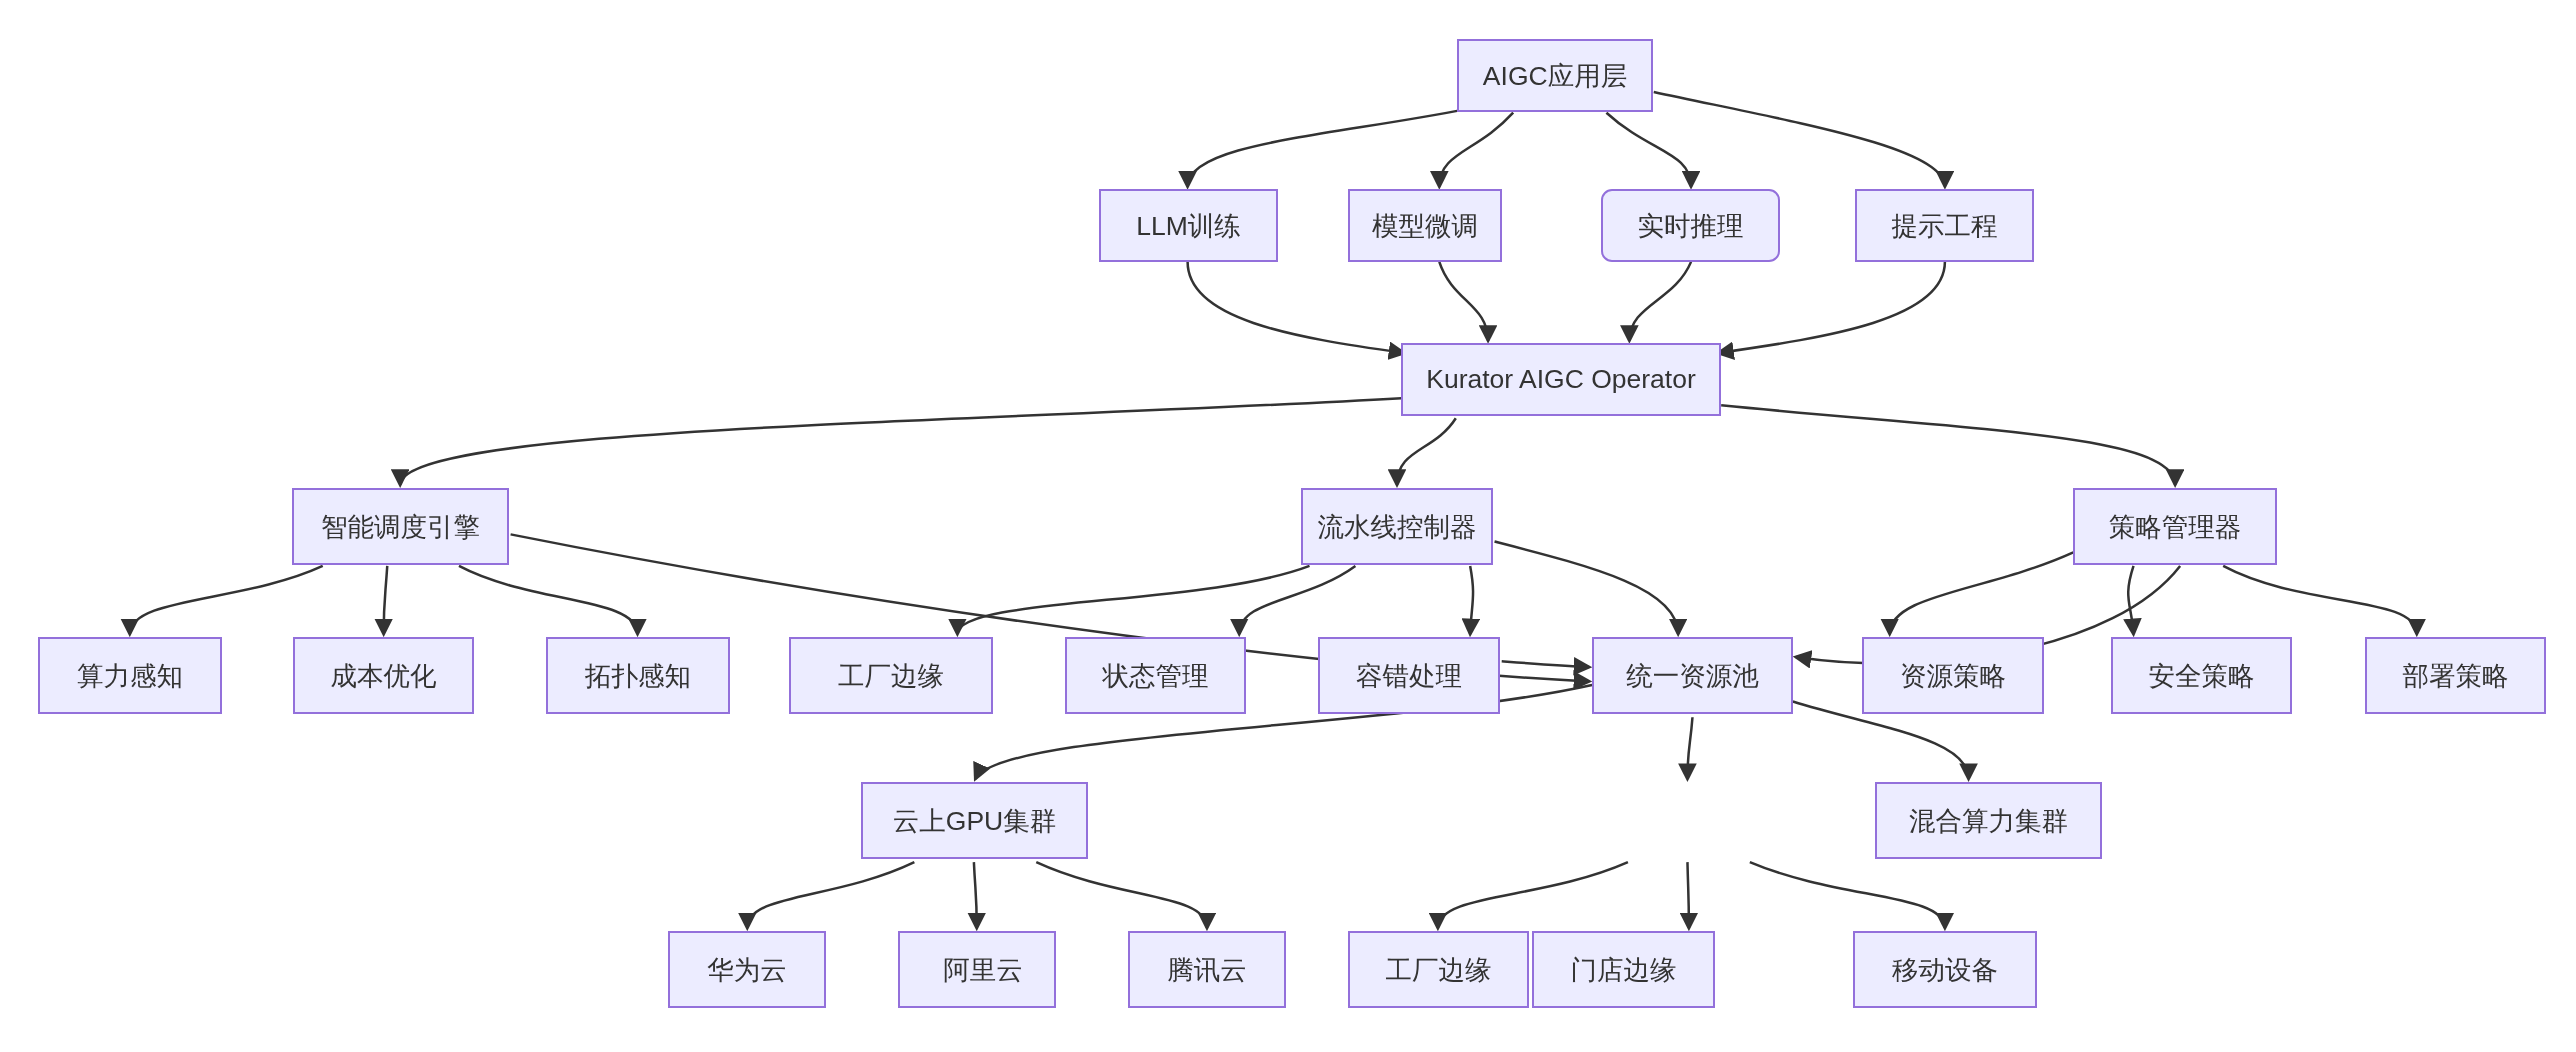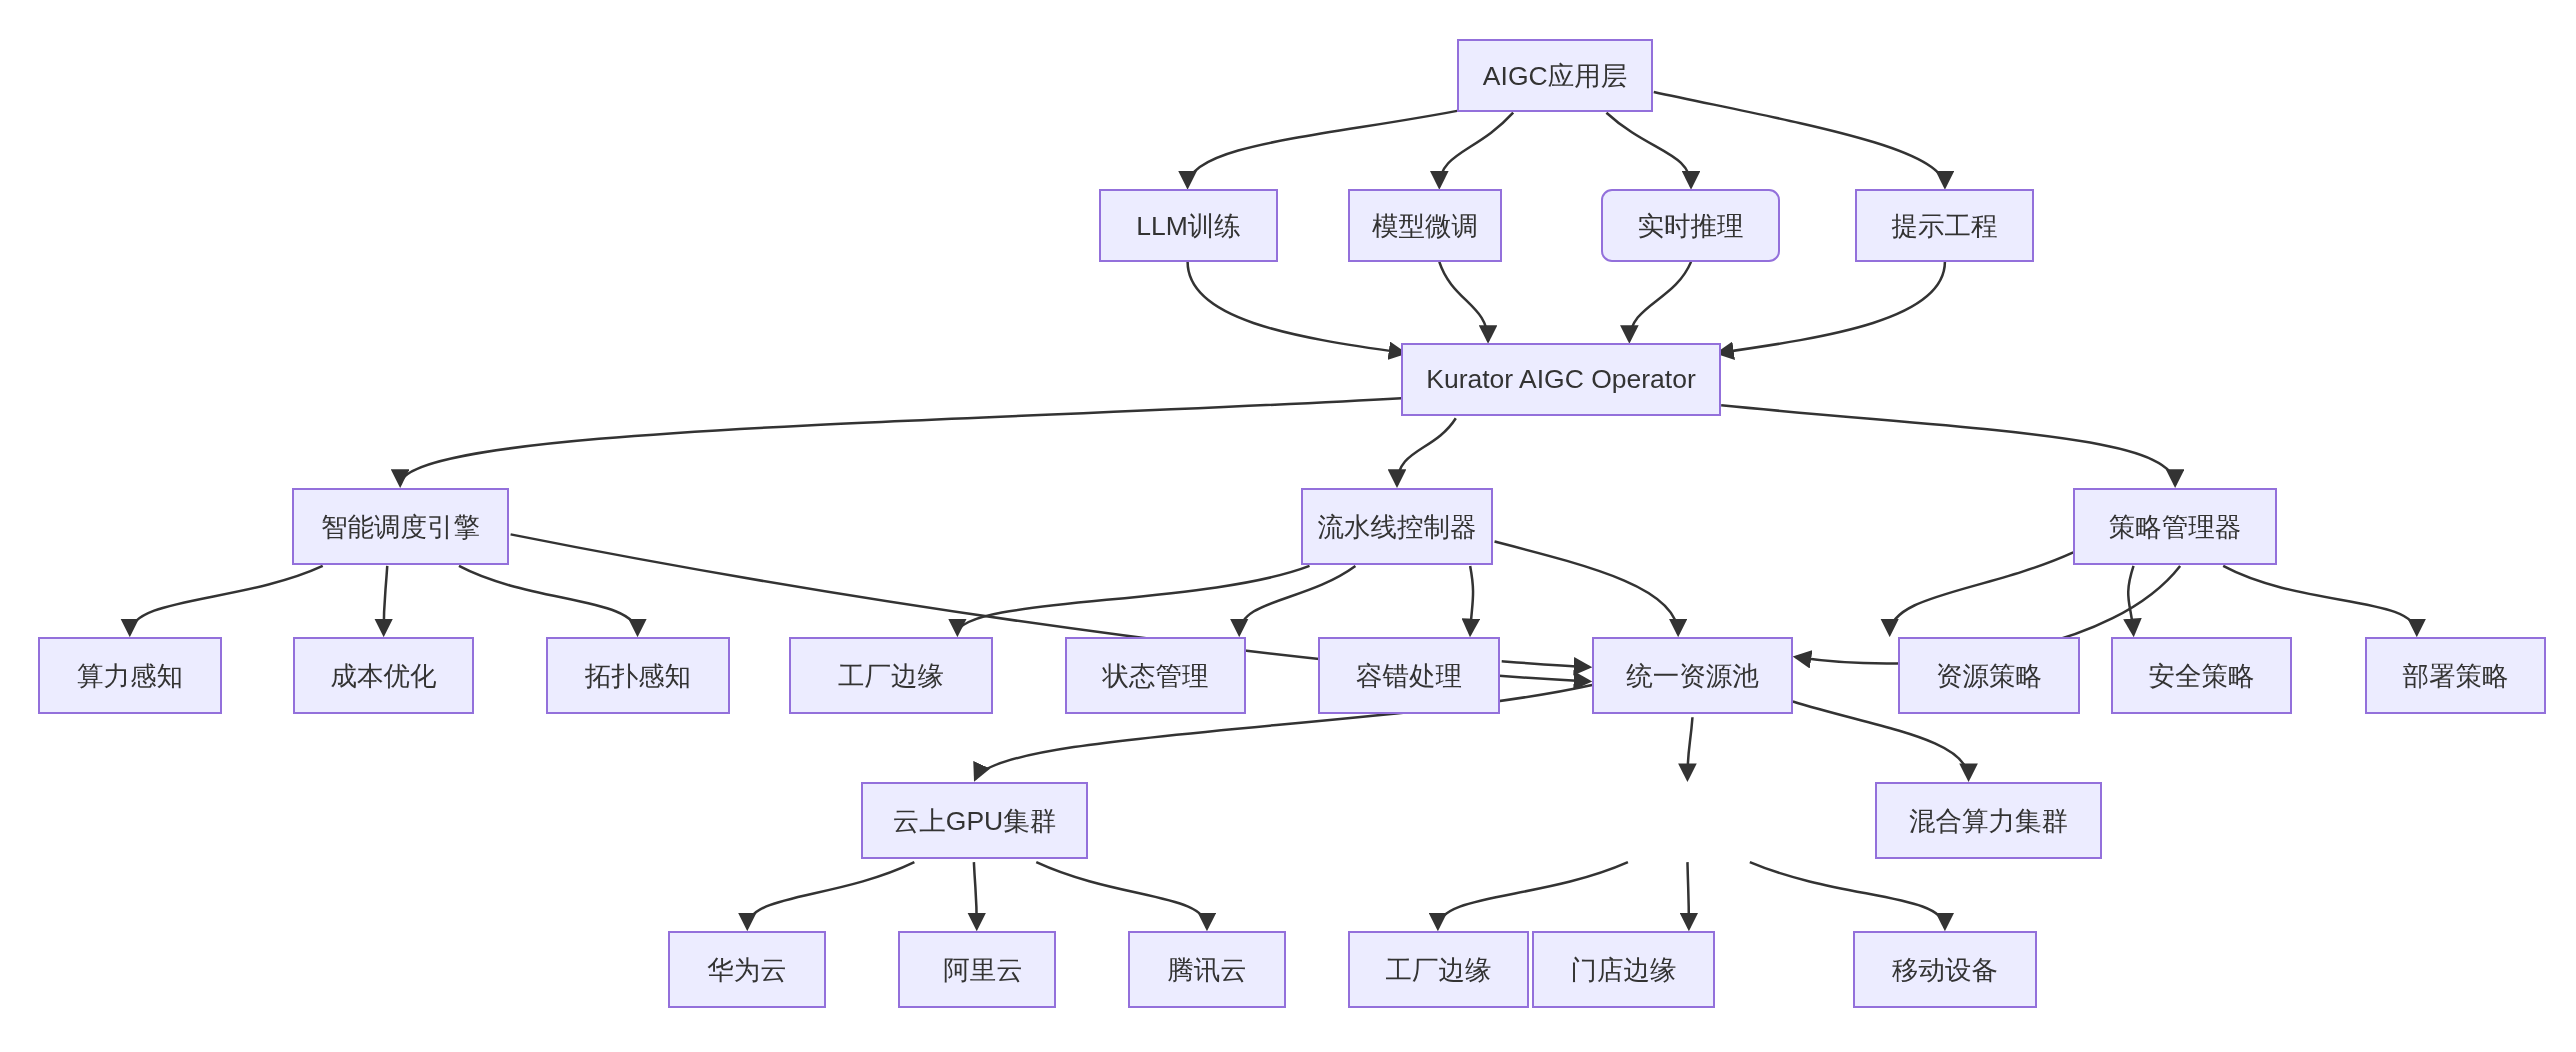--- a/index.html
+++ b/index.html
@@ -120,21 +120,21 @@
     </div>
     <div class="node" style="left: 1065px; top: 637px; width: 181px; height: 77px;">
       <span>状态管理</span>
     </div>
     <div class="node" style="left: 1318px; top: 637px; width: 182px; height: 77px;">
       <span>容错处理</span>
     </div>
     <div class="node" style="left: 1592px; top: 637px; width: 201px; height: 77px;">
       <span>统一资源池</span>
     </div>
-    <div class="node" style="left: 1862px; top: 637px; width: 182px; height: 77px; margin-left: 36px;">
+    <div class="node" style="left: 1862px; top: 637px; width: 182px; height: 77px;">
       <span>资源策略</span>
     </div>
     <div class="node" style="left: 2111px; top: 637px; width: 181px; height: 77px;">
       <span>安全策略</span>
     </div>
     <div class="node" style="left: 2365px; top: 637px; width: 181px; height: 77px;">
       <span>部署策略</span>
     </div>
     <div class="node" style="left: 861px; top: 782px; width: 227px; height: 77px;">
       <span>云上GPU集群</span>

